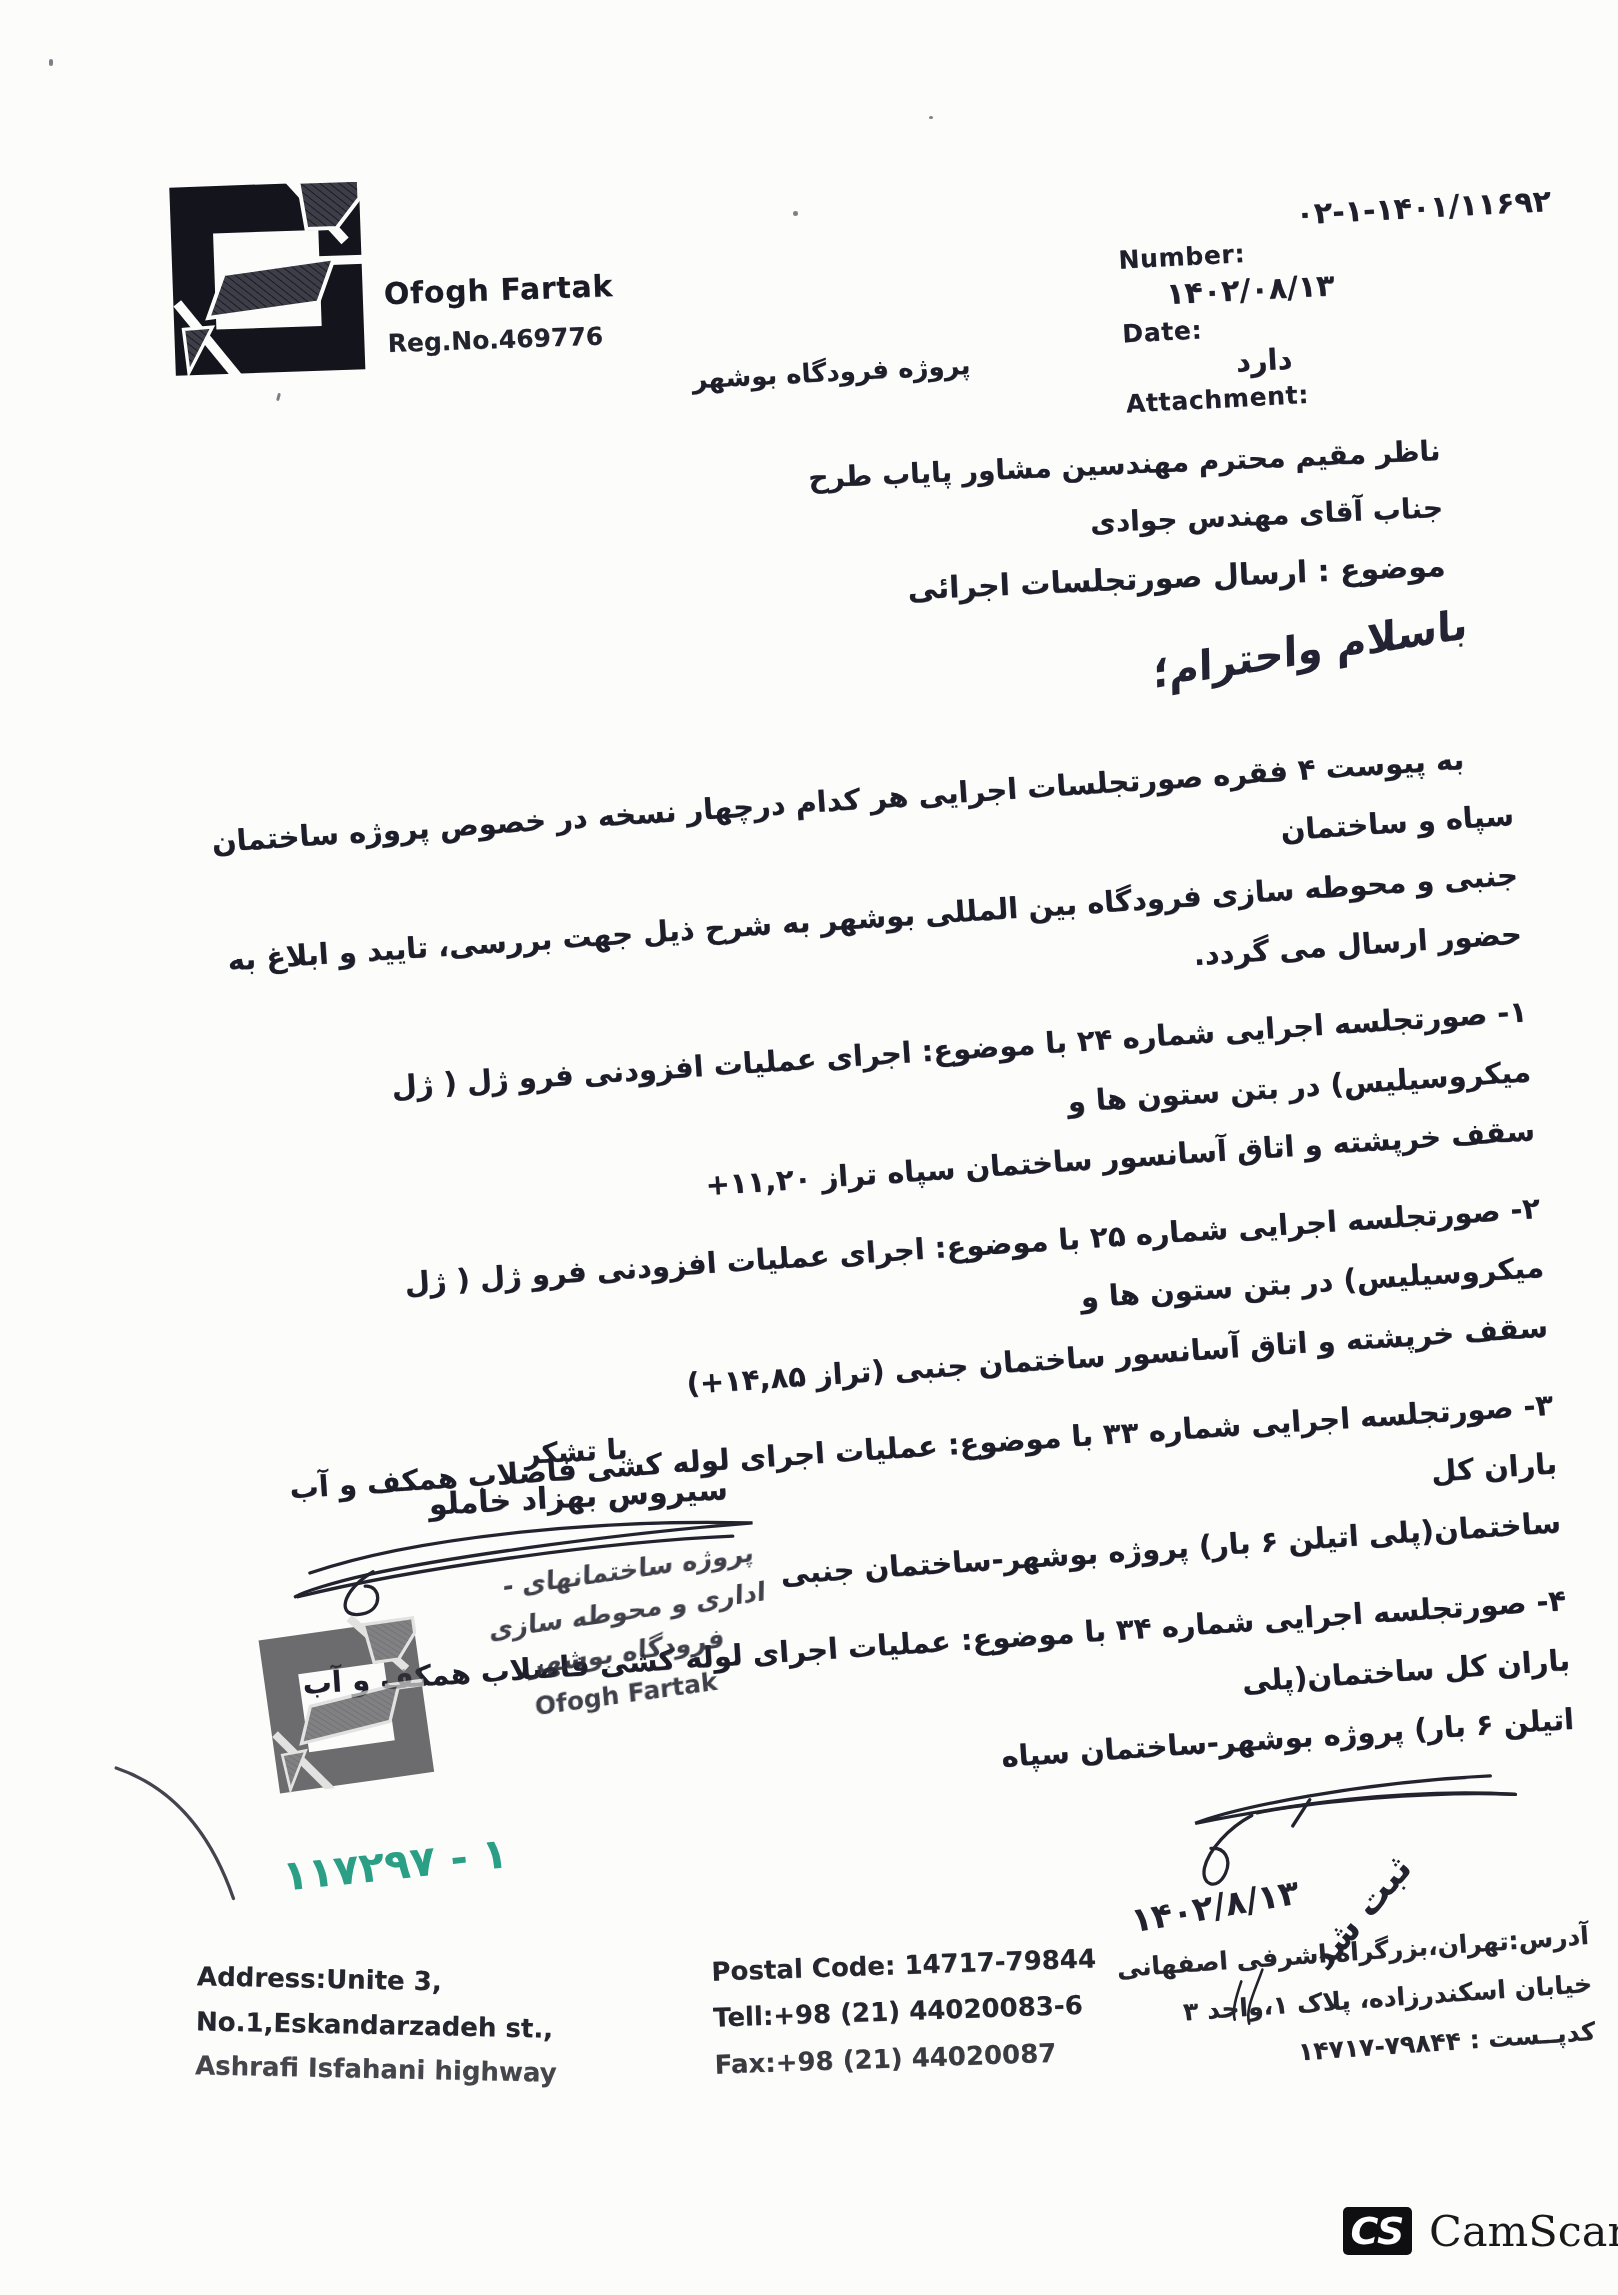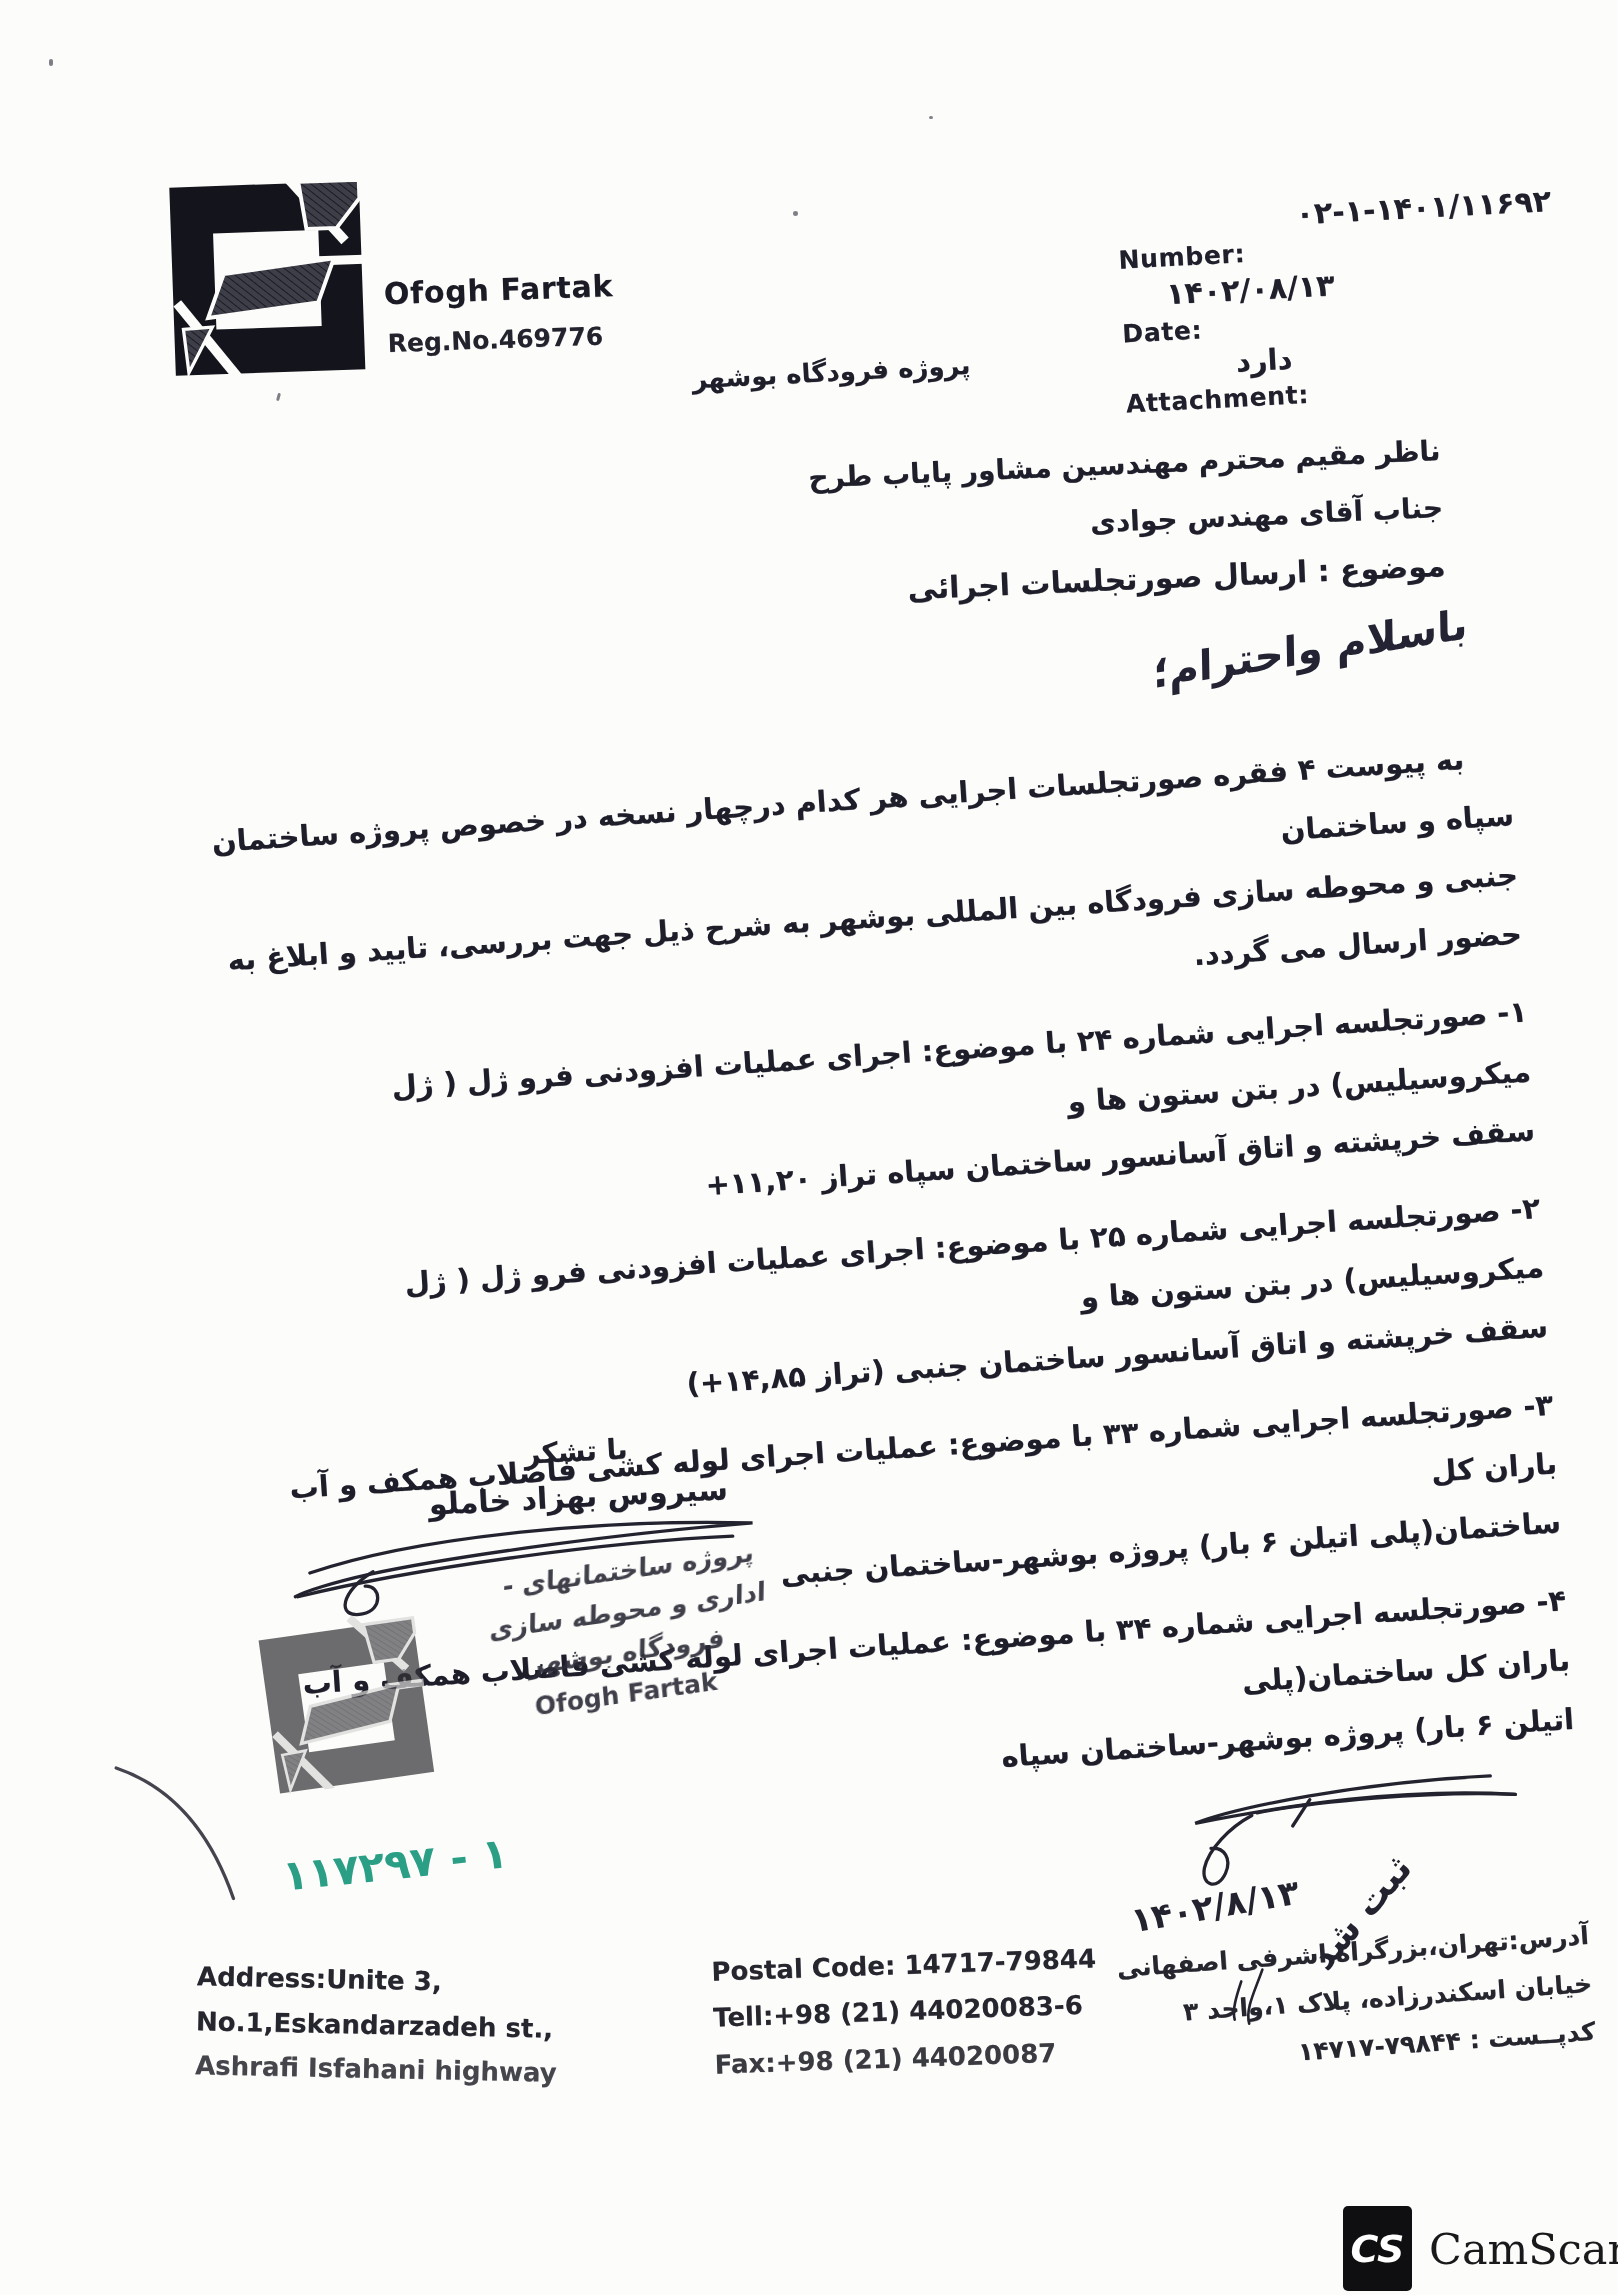--- a/index.html
+++ b/index.html
@@ -69,21 +69,21 @@
   .addr-en{ position:absolute; left:196px; top:1958px; font-size:26px; font-weight:bold; line-height:1.72;
     transform:rotate(1.2deg); color:#26262e; }
   .contact-block{ position:absolute; left:713px; top:1942px; font-size:26px; font-weight:bold; line-height:1.78;
     transform:rotate(-2deg); color:#26262e; }
   .addr-fa{ position:absolute; right:32px; top:1912px; text-align:right; direction:rtl; font-size:25px;
     font-weight:bold; line-height:1.92; transform:rotate(-4deg); transform-origin:top right; color:#26262e; }
   .postal-line .num{ direction:ltr; unicode-bidi:embed; }
 
   
   .cam{ position:absolute; left:1343px; top:2206px; display:flex; align-items:center; gap:17px; }
-  .cs-badge{ width:69px; height:85px; background:#0f0f12; border-radius:5px; color:#fff;
+  .cs-badge{ width:69px; height:48px; background:#0f0f12; border-radius:5px; color:#fff;
     display:flex; align-items:center; justify-content:center; font-weight:bold; font-size:38px; font-style:italic; }
   .cam-text{ font-family:"DejaVu Serif",serif; font-size:43px; color:#19191c; }
 
   
   .speck{ position:absolute; background:#3a3a48; border-radius:50%; opacity:.65; }
 </style>
 </head>
 <body>
 
 <div id="page">

